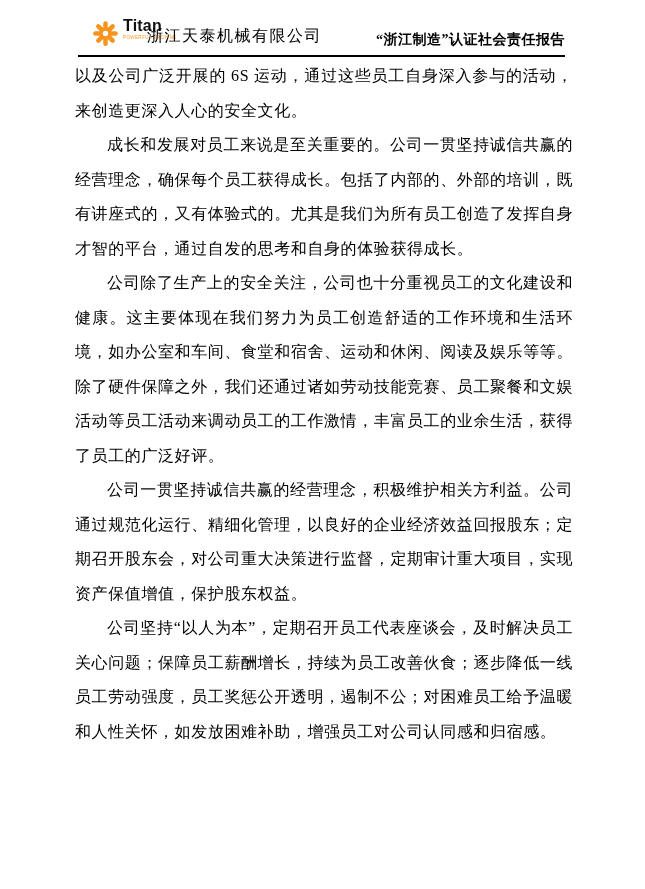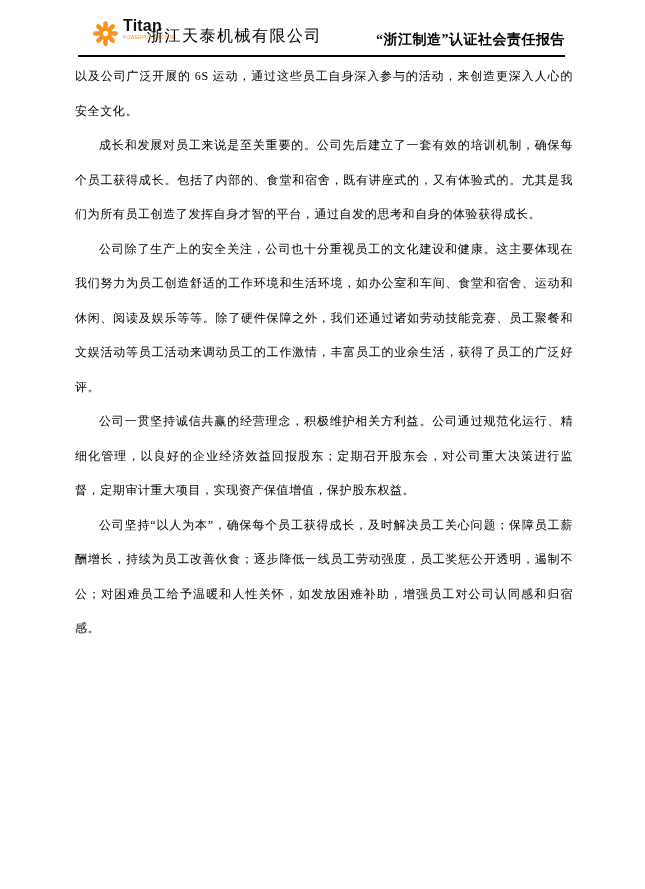--- a/index.html
+++ b/index.html
@@ -69,21 +69,21 @@
 
   
   .doc-body {
     position: absolute;
     left: 75px;
     top: 59px;
     width: 498px;
   }
   .doc-body p {
     margin: 0;
-    font-size: 12px;
+    font-size: 16px;
     line-height: 34.5px;
     letter-spacing: 0.6px;
     text-align: justify;
     text-justify: inter-ideograph;
   }
   .doc-body p.indent { text-indent: 2em; }
   .doc-body p.heading { text-indent: 0; }
 </style>
 </head>
 <body>
@@ -109,19 +109,19 @@
     </div>
 
     <div class="company-name">浙江天泰机械有限公司</div>
     <div class="report-title">“浙江制造”认证社会责任报告</div>
   </header>
 
   <div class="header-rule"></div>
 
   <main class="doc-body" id="doc-body">
       <p class="">以及公司广泛开展的 6S 运动，通过这些员工自身深入参与的活动，来创造更深入人心的安全文化。</p>
-      <p class="indent">成长和发展对员工来说是至关重要的。公司先后建立了一套有效的培训机制，确保每个员工获得成长。包括了内部的、食堂和宿舍，既有讲座式的，又有体验式的。尤其是我们为所有员工创造了发挥自身才智的平台，通过自发的思考和自身的体验获得成长。</p>
+      <p class="indent">成长和发展对员工来说是至关重要的。公司一贯坚持诚信共赢的经营理念，确保每个员工获得成长。包括了内部的、外部的培训，既有讲座式的，又有体验式的。尤其是我们为所有员工创造了发挥自身才智的平台，通过自发的思考和自身的体验获得成长。</p>
       <p class="indent">公司除了生产上的安全关注，公司也十分重视员工的文化建设和健康。这主要体现在我们努力为员工创造舒适的工作环境和生活环境，如办公室和车间、食堂和宿舍、运动和休闲、阅读及娱乐等等。除了硬件保障之外，我们还通过诸如劳动技能竞赛、员工聚餐和文娱活动等员工活动来调动员工的工作激情，丰富员工的业余生活，获得了员工的广泛好评。</p>
       <p class="indent">公司一贯坚持诚信共赢的经营理念，积极维护相关方利益。公司通过规范化运行、精细化管理，以良好的企业经济效益回报股东；定期召开股东会，对公司重大决策进行监督，定期审计重大项目，实现资产保值增值，保护股东权益。</p>
-      <p class="indent">公司坚持“以人为本”，确保每个员工获得成长，及时解决员工关心问题；保障员工薪酬增长，持续为员工改善伙食；逐步降低一线员工劳动强度，员工奖惩公开透明，遏制不公；对困难员工给予温暖和人性关怀，如发放困难补助，增强员工对公司认同感和归宿感。</p>
+      <p class="indent">公司坚持“以人为本”，定期召开员工代表座谈会，及时解决员工关心问题；保障员工薪酬增长，持续为员工改善伙食；逐步降低一线员工劳动强度，员工奖惩公开透明，遏制不公；对困难员工给予温暖和人性关怀，如发放困难补助，增强员工对公司认同感和归宿感。</p>
     </main>
 
 </div>
 
 </body></html>

